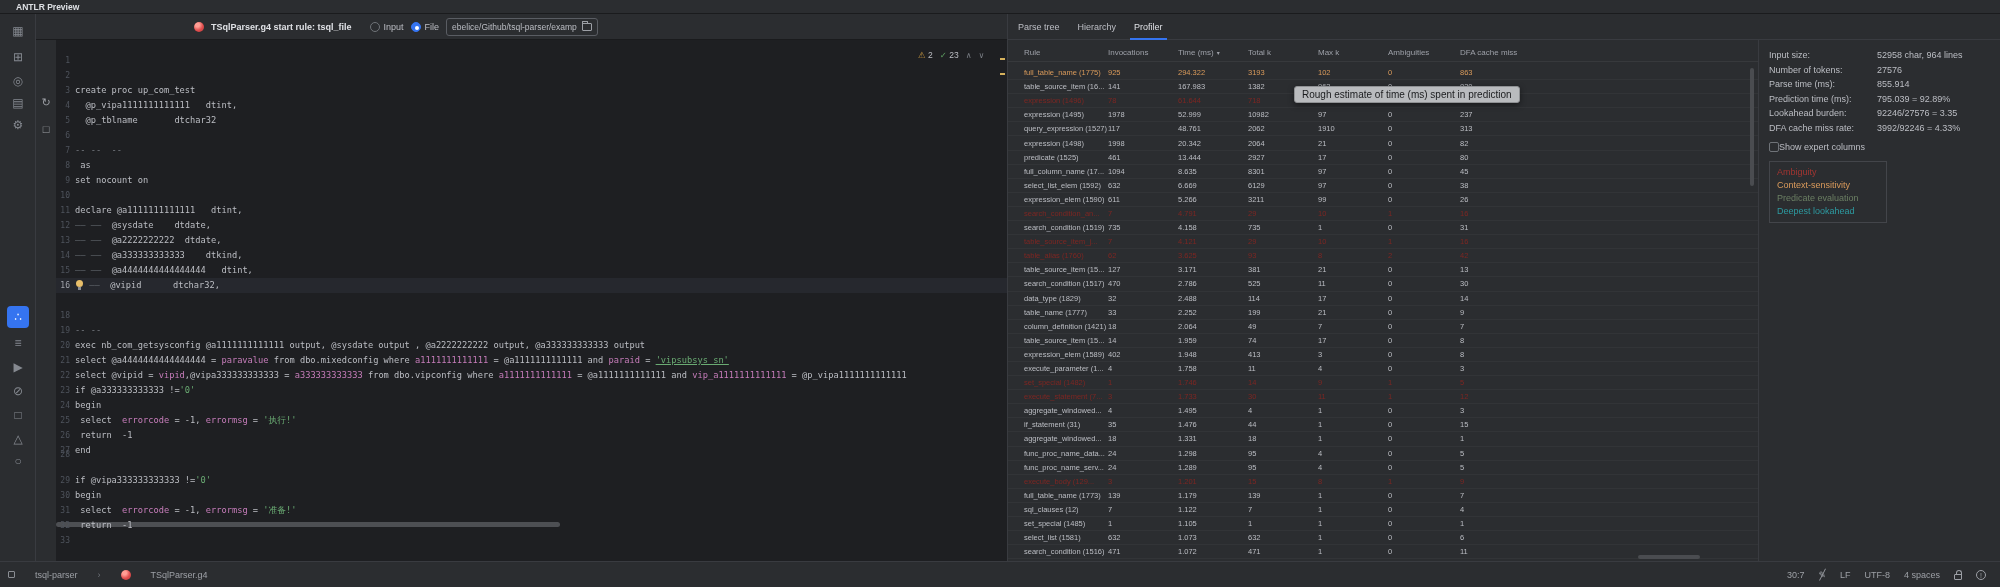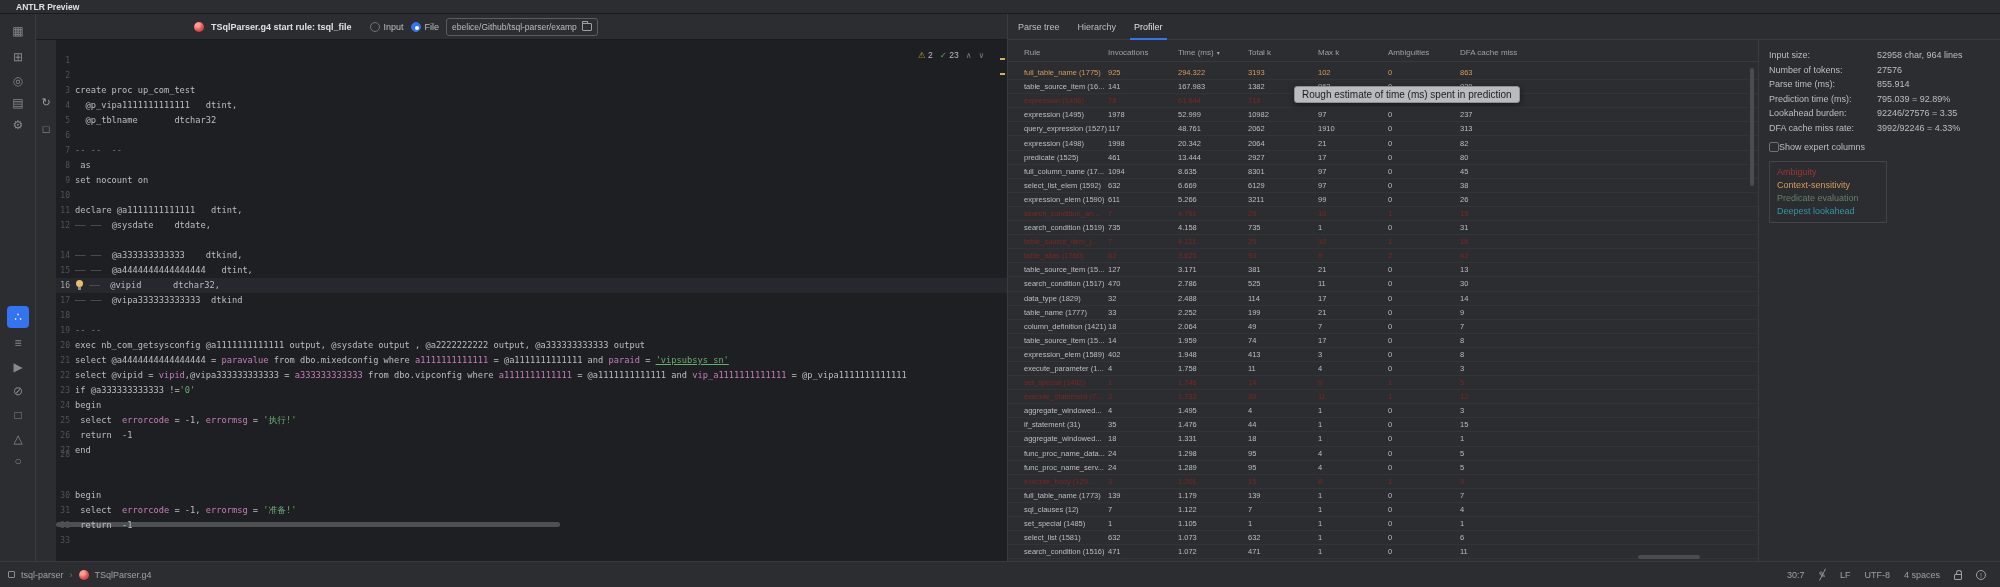--- a/index.html
+++ b/index.html
@@ -120,21 +120,21 @@
   .chk-row { display:flex; align-items:center; gap:0; margin-top:7px; color:#bcbec4; cursor:pointer; }
   .chk-box { width:10px; height:10px; border:1px solid #6f7378; border-radius:2px; background:#2b2d30; }
   .legend { margin-top:9px; width:118px; border:1px solid #43454a; padding:4px 7px; }
   .legend div { line-height:13px; }
   
   .statusbar {
     position:absolute; left:0; top:561px; width:2000px; height:26px;
     background:#2b2d30; border-top:1px solid #393b40;
     display:flex; align-items:center; color:#9da0a6;
   }
-  .crumbs { display:flex; align-items:center; gap:6px; padding-left:8px; }
+  .crumbs { display:flex; align-items:center; gap:20px; padding-left:8px; }
   .crumb-box { width:7px; height:7px; border:1px solid #8a8d93; border-radius:1px; }
   .crumb-sep { color:#6f7378; }
   .sb-right { margin-left:auto; display:flex; align-items:center; gap:14px; padding-right:14px; }
   .sb-item { cursor:pointer; }
   .pen-ic { position:relative; display:inline-block; }
   .pen-ic::after { content:"╱"; position:absolute; left:1px; top:-1px; font-size:10px; color:#9da0a6; }
   .lock-ic { position:relative; width:8px; height:6px; border:1px solid #9da0a6; border-radius:1px; margin-top:4px; display:inline-block; }
   .lock-ic::before { content:""; position:absolute; width:4px; height:4px; border:1px solid #9da0a6;
     border-bottom:none; border-radius:3px 3px 0 0; top:-5px; left:1px; }
   .info-ic { width:10px; height:10px; border:1px solid #9da0a6; border-radius:50%;
@@ -199,35 +199,36 @@
         <div class="code-line" style="top: 43px;"><span class="ln">3</span><span class="code-body"><span class="tk-d">create proc up_com_test</span></span></div>
         <div class="code-line" style="top: 58px;"><span class="ln">4</span><span class="code-body"><span class="tk-d">  @p_vipa1111111111111   dtint,</span></span></div>
         <div class="code-line" style="top: 73px;"><span class="ln">5</span><span class="code-body"><span class="tk-d">  @p_tblname       dtchar32</span></span></div>
         <div class="code-line" style="top: 88px;"><span class="ln">6</span><span class="code-body"></span></div>
         <div class="code-line" style="top: 103px;"><span class="ln">7</span><span class="code-body"><span class="tk-c">-- --  --</span></span></div>
         <div class="code-line" style="top: 118px;"><span class="ln">8</span><span class="code-body"><span class="tk-d"> as</span></span></div>
         <div class="code-line" style="top: 133px;"><span class="ln">9</span><span class="code-body"><span class="tk-d">set nocount on</span></span></div>
         <div class="code-line" style="top: 148px;"><span class="ln">10</span><span class="code-body"></span></div>
         <div class="code-line" style="top: 163px;"><span class="ln">11</span><span class="code-body"><span class="tk-d">declare @a1111111111111   dtint,</span></span></div>
         <div class="code-line" style="top: 178px;"><span class="ln">12</span><span class="code-body"><span class="tk-dim">—— ——  </span><span class="tk-d">@sysdate    dtdate,</span></span></div>
+        <div class="code-line" style="top: 193px;"><span class="ln">13</span><span class="code-body"><span class="tk-dim">—— ——  </span><span class="tk-d">@a2222222222  dtdate,</span></span></div>
         <div class="code-line" style="top: 208px;"><span class="ln">14</span><span class="code-body"><span class="tk-dim">—— ——  </span><span class="tk-d">@a333333333333    dtkind,</span></span></div>
         <div class="code-line" style="top: 223px;"><span class="ln">15</span><span class="code-body"><span class="tk-dim">—— ——  </span><span class="tk-d">@a4444444444444444   dtint,</span></span></div>
         <div class="code-line active" style="top: 238px;"><span class="ln">16</span><span class="code-body"><span class="bulb"></span><span class="tk-dim"> ——  </span><span class="tk-d">@vipid      dtchar32,</span></span></div>
-        <div class="code-line" style="top: 253px;"><span class="ln">17</span><span class="code-body"><span class="tk-dim">—— ——  </span><span class="tk-d">@vipa333333333333  dtkind</span></span></div>
         <div class="code-line" style="top: 268px;"><span class="ln">18</span><span class="code-body"></span></div>
         <div class="code-line" style="top: 283px;"><span class="ln">19</span><span class="code-body"><span class="tk-c">-- --</span></span></div>
         <div class="code-line" style="top: 298px;"><span class="ln">20</span><span class="code-body"><span class="tk-d">exec nb_com_getsysconfig @a1111111111111 output, @sysdate output , @a2222222222 output, @a333333333333 output</span></span></div>
         <div class="code-line" style="top: 313px;"><span class="ln">21</span><span class="code-body"><span class="tk-d">select @a4444444444444444 = </span><span class="tk-p">paravalue</span><span class="tk-d"> from dbo.mixedconfig where </span><span class="tk-p">a1111111111111</span><span class="tk-d"> = @a1111111111111 and </span><span class="tk-p">paraid</span><span class="tk-d"> = </span><span class="tk-gu">'vipsubsys_sn'</span></span></div>
         <div class="code-line" style="top: 328px;"><span class="ln">22</span><span class="code-body"><span class="tk-d">select @vipid = </span><span class="tk-p">vipid</span><span class="tk-d">,@vipa333333333333 = </span><span class="tk-p">a333333333333</span><span class="tk-d"> from dbo.vipconfig where </span><span class="tk-p">a1111111111111</span><span class="tk-d"> = @a1111111111111 and </span><span class="tk-p">vip_a1111111111111</span><span class="tk-d"> = @p_vipa1111111111111</span></span></div>
         <div class="code-line" style="top: 343px;"><span class="ln">23</span><span class="code-body"><span class="tk-d">if @a333333333333 !=</span><span class="tk-g">'0'</span></span></div>
         <div class="code-line" style="top: 358px;"><span class="ln">24</span><span class="code-body"><span class="tk-d">begin</span></span></div>
         <div class="code-line" style="top: 373px;"><span class="ln">25</span><span class="code-body"><span class="tk-d"> select  </span><span class="tk-p">errorcode</span><span class="tk-d"> = -1, </span><span class="tk-p">errormsg</span><span class="tk-d"> = </span><span class="tk-g">'执行!'</span></span></div>
         <div class="code-line" style="top: 388px;"><span class="ln">26</span><span class="code-body"><span class="tk-d"> return  -1</span></span></div>
         <div class="code-line" style="top: 403px;"><span class="ln">27</span><span class="code-body"><span class="tk-d">end</span></span></div>
         <div class="code-line" style="top: 407px;"><span class="ln">28</span><span class="code-body"></span></div>
+        <div class="code-line" style="top: 433px;"><span class="ln">29</span><span class="code-body"><span class="tk-d">if @vipa333333333333 !=</span><span class="tk-g">'0'</span></span></div>
         <div class="code-line" style="top: 448px;"><span class="ln">30</span><span class="code-body"><span class="tk-d">begin</span></span></div>
         <div class="code-line" style="top: 463px;"><span class="ln">31</span><span class="code-body"><span class="tk-d"> select  </span><span class="tk-p">errorcode</span><span class="tk-d"> = -1, </span><span class="tk-p">errormsg</span><span class="tk-d"> = </span><span class="tk-g">'准备!'</span></span></div>
         <div class="code-line" style="top: 478px;"><span class="ln">32</span><span class="code-body"><span class="tk-d"> return  -1</span></span></div>
         <div class="code-line" style="top: 493px;"><span class="ln">33</span><span class="code-body"></span></div>
       </div>
   </div>
 
   <div class="right-pane">
     <div class="tabs" id="tabs">
         <div class="tab">Parse tree</div>

